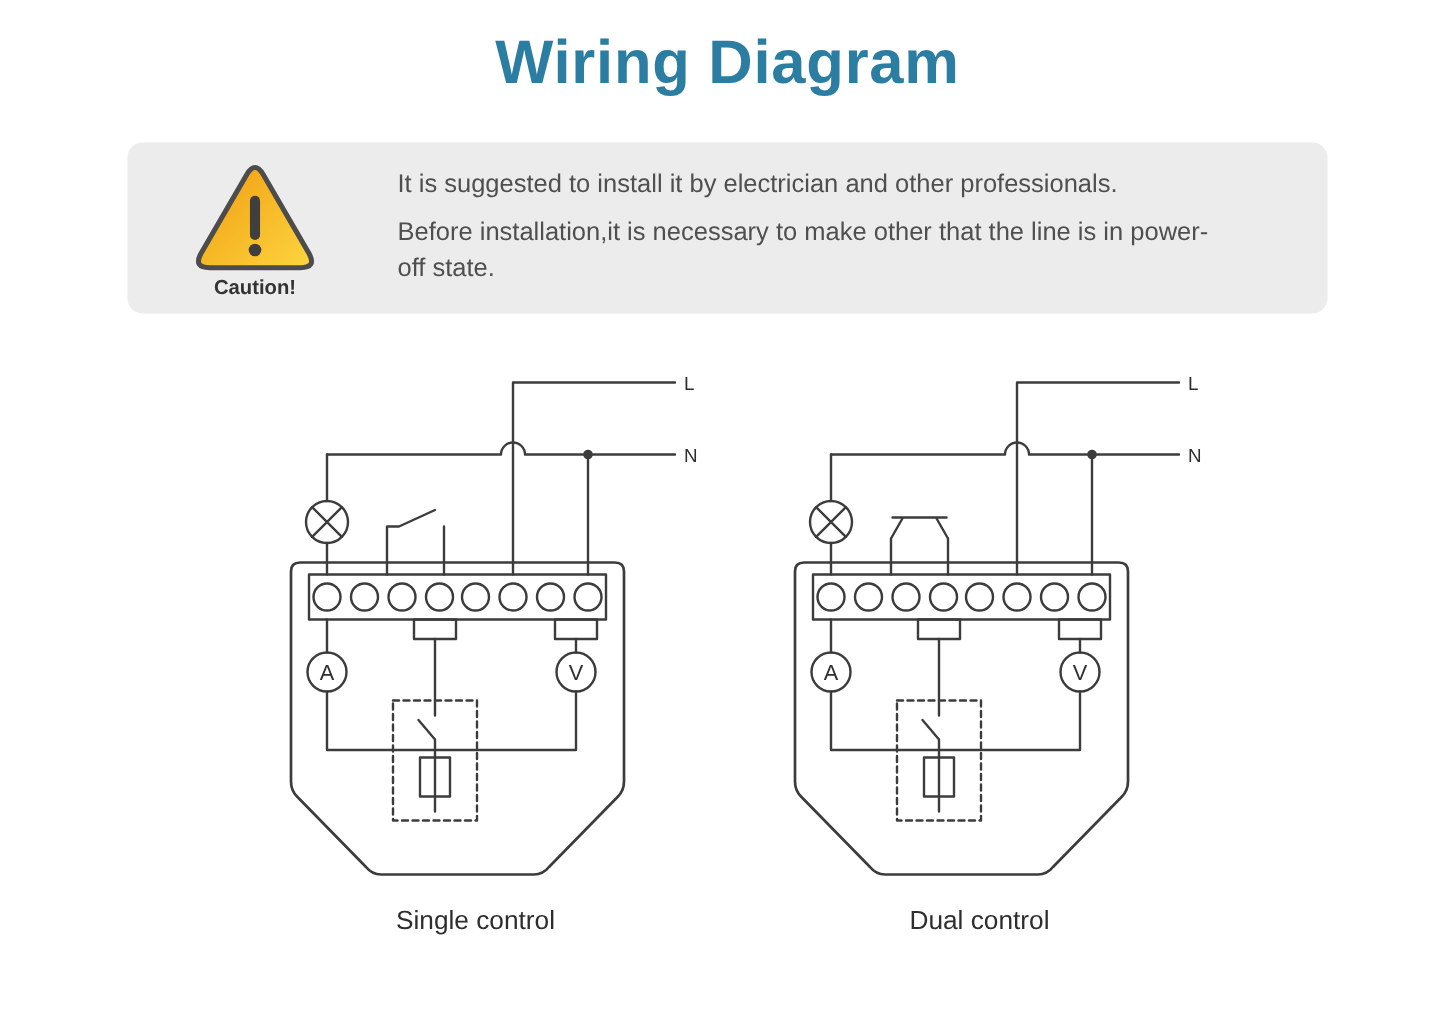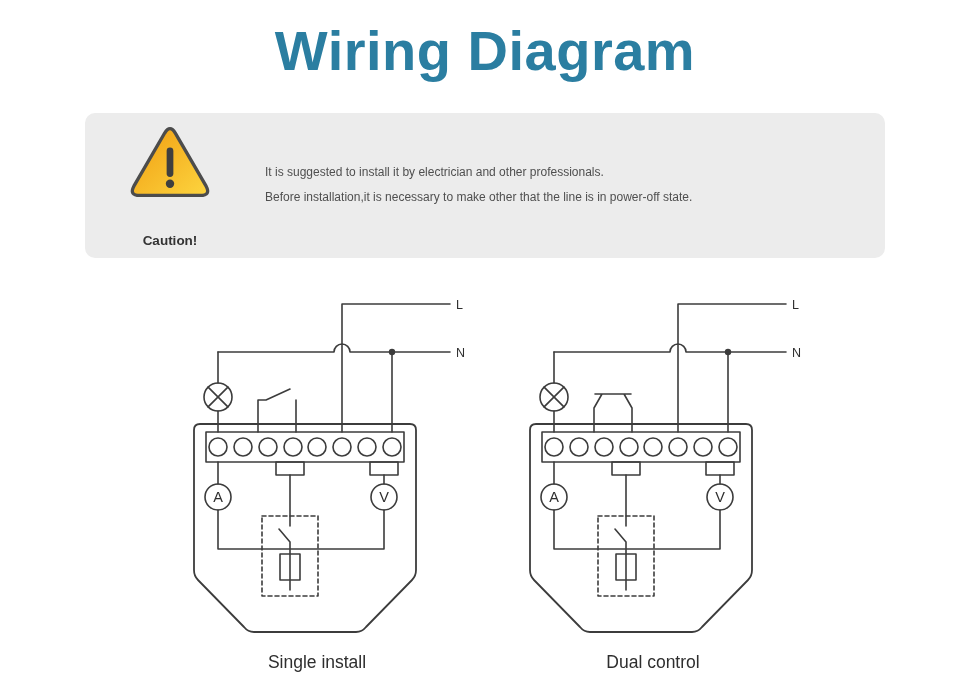--- a/index.html
+++ b/index.html
@@ -5,39 +5,39 @@
   * { margin:0; padding:0; box-sizing:border-box; }
   html,body { width:970px; height:679px; }
   body {
     background:#ffffff;
     font-family:"Liberation Sans", sans-serif;
     overflow:hidden;
   }
   .page-title {
     text-align:center;
     padding-top:18px;
-    font-size:56px;
+    font-size:41px;
     font-weight:bold;
     letter-spacing:0.5px;
     color:var(--title-color,#2b7ea1);
   }
   .caution {
     width:800px; min-height:114px;
     margin:30px auto 0;
     background:var(--caution-bg,#ececec);
     border-radius:10px;
     display:flex; align-items:center;
     padding:10px 0;
   }
   .caution-icon-col {
     width:170px; flex:0 0 170px;
-    display:flex; flex-direction:column; align-items:center;gap:32px;
+    display:flex; flex-direction:column; align-items:center;
   }
   .caution-label { font-size:13.5px; font-weight:bold; color:#333; margin-top:2px; }
-  .caution-text { font-size:12px; color:#4f4f4f; padding-left:10px; }
+  .caution-text { font-size:17px; color:#4f4f4f; padding-left:10px; }
   .caution-text .l1 { margin-bottom:10px; }
   .caution-text .l2 { max-width:545px; line-height:1.42; }
   .diagrams { display:flex; justify-content:center; gap:6px; margin-top:28px; }
   .diagram-block { display:flex; flex-direction:column; align-items:center; }
   .diagram-caption { font-size:17.5px; color:#2e2e2e; margin-top:4px; }
   .dg path, .dg rect, .dg circle {
     fill:none;
     stroke:var(--wire,#3c3c3c);
     stroke-width:1.6;
     stroke-linecap:round; stroke-linejoin:round;
@@ -123,21 +123,21 @@
         <circle cx="232" cy="211" r="13"></circle>
         <text class="meter" x="232" y="216">V</text>
       </g>
 
       <g>
         <rect class="dashed" x="110" y="230" width="56" height="80"></rect>
         <path d="M 138 189 V 240 M 138 256 L 127 243 M 138 256 V 304"></path>
         <rect x="128" y="268" width="20" height="26"></rect>
       </g>
     </svg>
-    <div class="diagram-caption">Single install</div>
+    <div class="diagram-caption">Single control</div>
   </div>
 
   <div class="diagram-block">
     <svg class="dg" width="330" height="362" viewBox="0 0 330 362">
 
       <path d="M 190 18 H 298 M 190 18 V 146"></path>
       <text x="304" y="23">L</text>
 
       <path d="M 66 66 H 182 A 8 8 0 0 1 198 66 H 298 M 240 66 V 146"></path>
       <circle class="dot" cx="240" cy="66" r="3.2"></circle>

